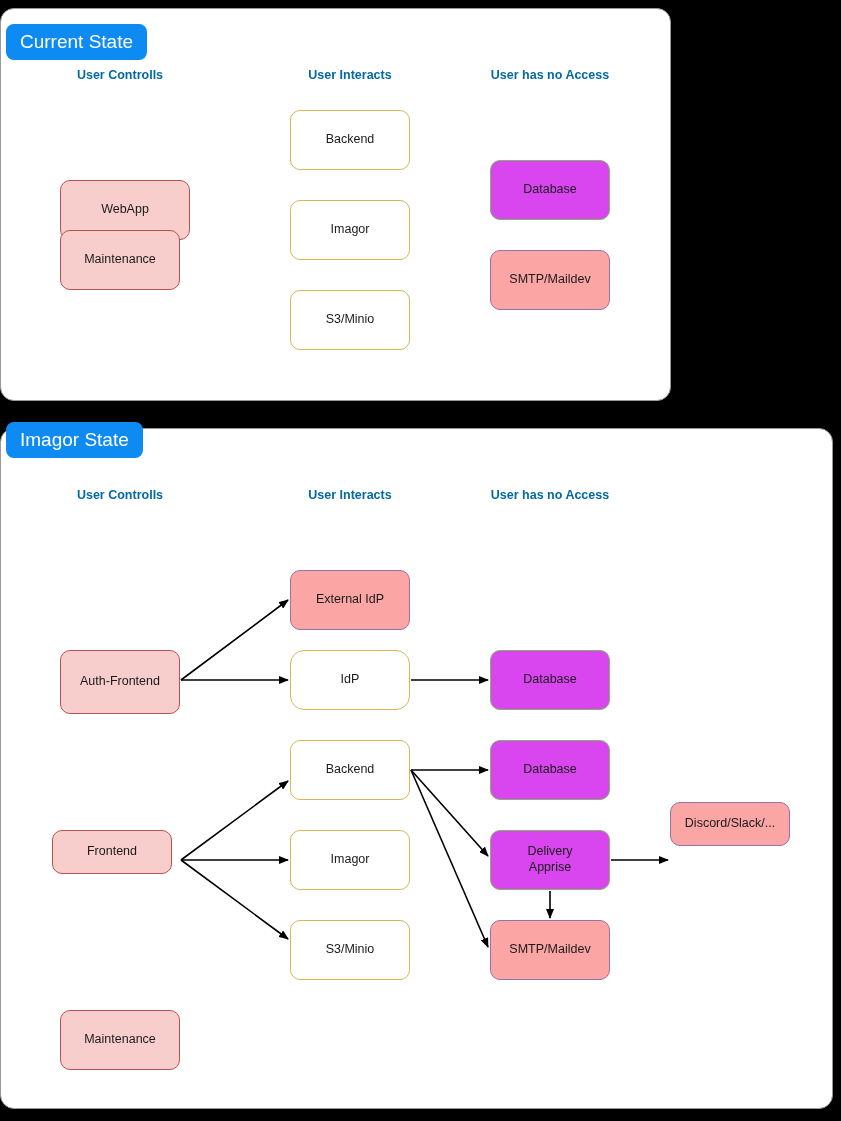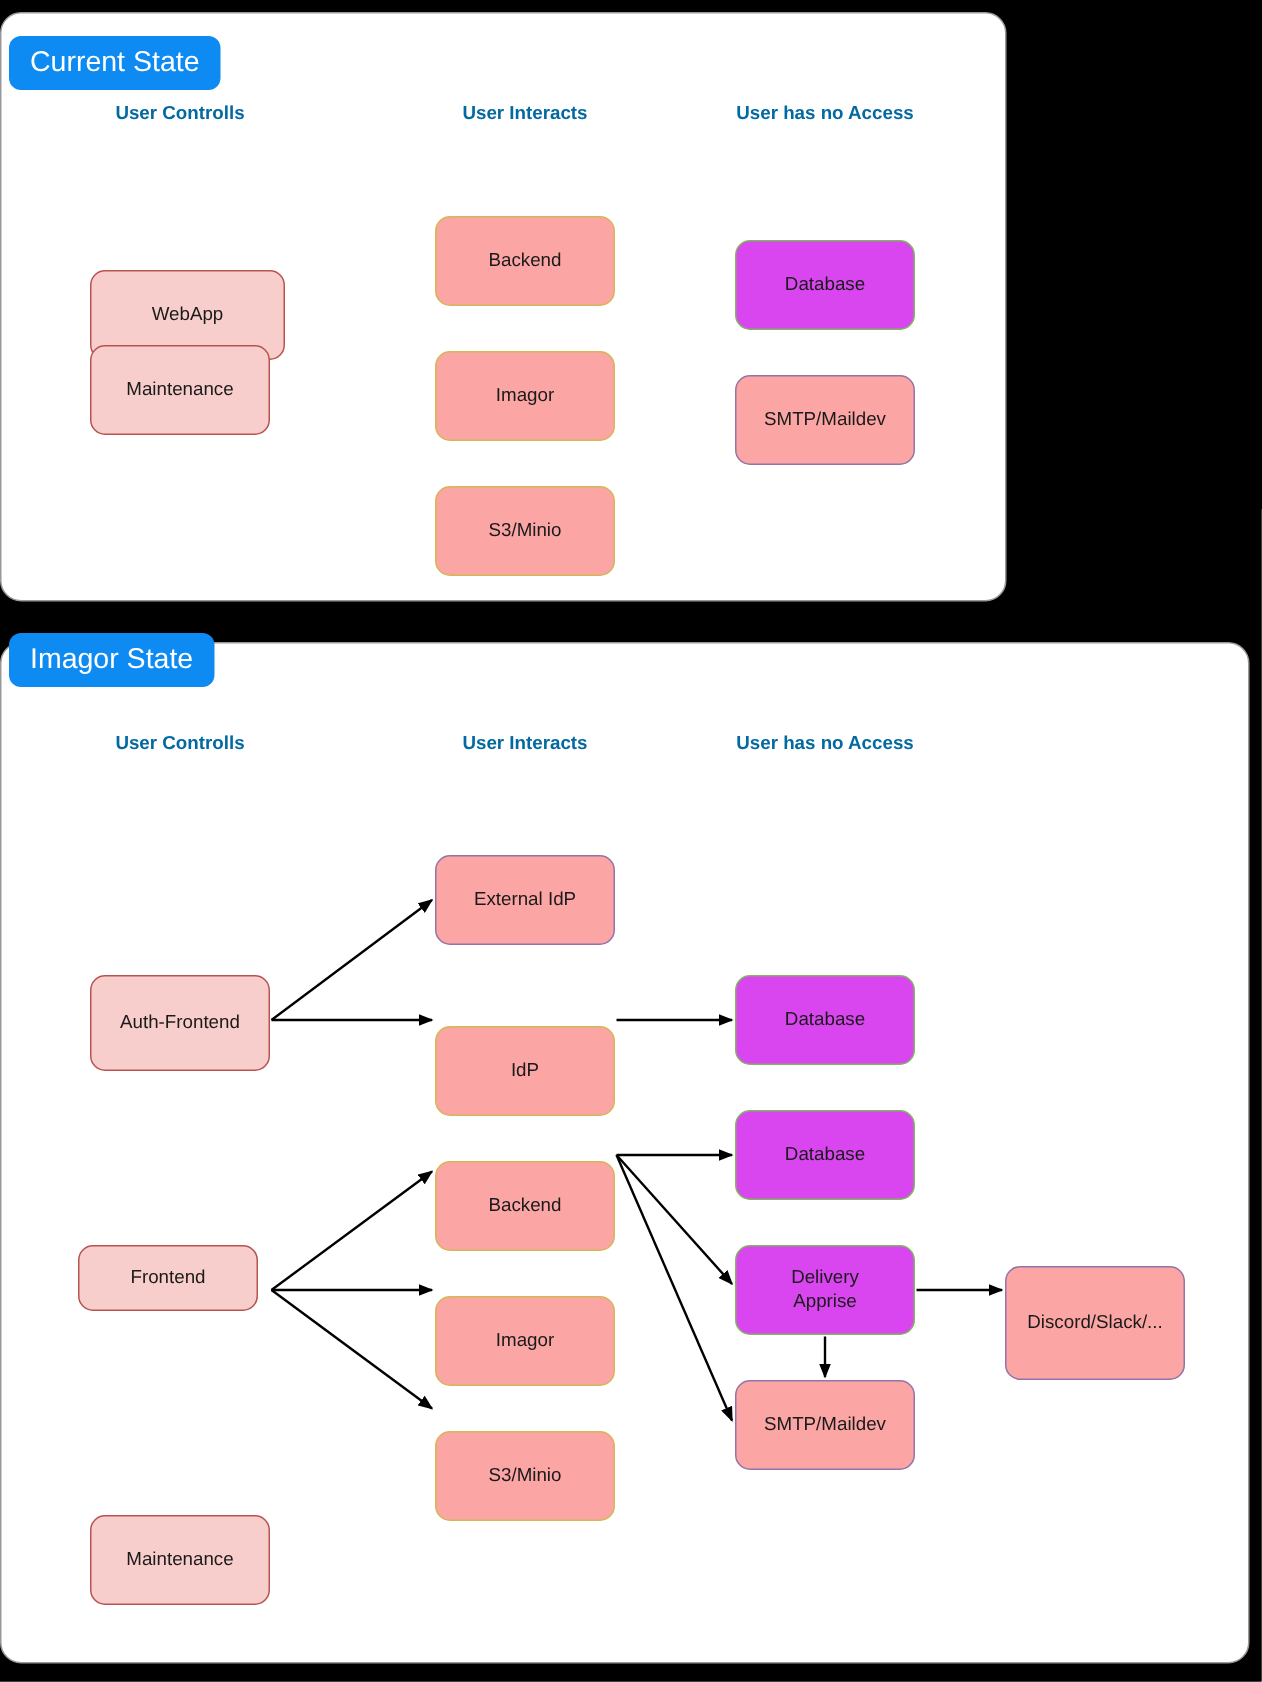--- a/index.html
+++ b/index.html
@@ -67,21 +67,21 @@
     display: flex;
     align-items: center;
     justify-content: center;
     text-align: center;
     font-size: 12.5px;
     color: #1a1a1a;
     line-height: 1.25;
     z-index: 3;
   }
   .node.red    { background: #f8cecc; border-color: #b85450; }
-  .node.yellow { background: #fca5a5; border-color: #d6b656; margin-top: 34px; }
+  .node.yellow { background: #ffffff; border-color: #d6b656; }
   .node.green  { background: #d946ef; border-color: #82b366; }
   .node.purple { background: #fca5a5; border-color: #9673a6; }
 
   svg.edges {
     position: absolute;
     left: 0;
     top: 0;
     width: 841px;
     height: 1121px;
     pointer-events: none;
@@ -147,24 +147,24 @@
 
     <line x1="550" y1="891" x2="550" y2="918"></line>
   </g>
 </svg>
 
 <div class="node red" style="left:60px;  top:650px; width:120px; height:64px;">Auth-Frontend</div>
 <div class="node red" style="left:52px;  top:830px; width:120px; height:44px;text-align:right;">Frontend</div>
 <div class="node red" style="left:60px;  top:1010px; width:120px; height:60px;">Maintenance</div>
 
 <div class="node purple" style="left:290px; top:570px; width:120px; height:60px;">External IdP</div>
-<div class="node yellow" style="left:290px; top:650px; width:120px; height:60px;">IdP</div>
+<div class="node yellow" style="left:290px; top:650px; width:120px; height:60px;border-radius:14px;">IdP</div>
 <div class="node yellow" style="left:290px; top:740px; width:120px; height:60px;">Backend</div>
 <div class="node yellow" style="left:290px; top:830px; width:120px; height:60px;">Imagor</div>
 <div class="node yellow" style="left:290px; top:920px; width:120px; height:60px;">S3/Minio</div>
 
 <div class="node green" style="left:490px; top:650px; width:120px; height:60px;">Database</div>
 <div class="node green" style="left:490px; top:740px; width:120px; height:60px;">Database</div>
 <div class="node green" style="left:490px; top:830px; width:120px; height:60px; white-space:pre-line;">Delivery
 Apprise</div>
 <div class="node purple" style="left:490px; top:920px; width:120px; height:60px;">SMTP/Maildev</div>
 
-<div class="node purple" style="left:670px; top:844px; width:120px; height:76px;">Discord/Slack/...</div>
+<div class="node purple" style="left:670px; top:802px; width:120px; height:44px;">Discord/Slack/...</div>
 
 </body></html>

